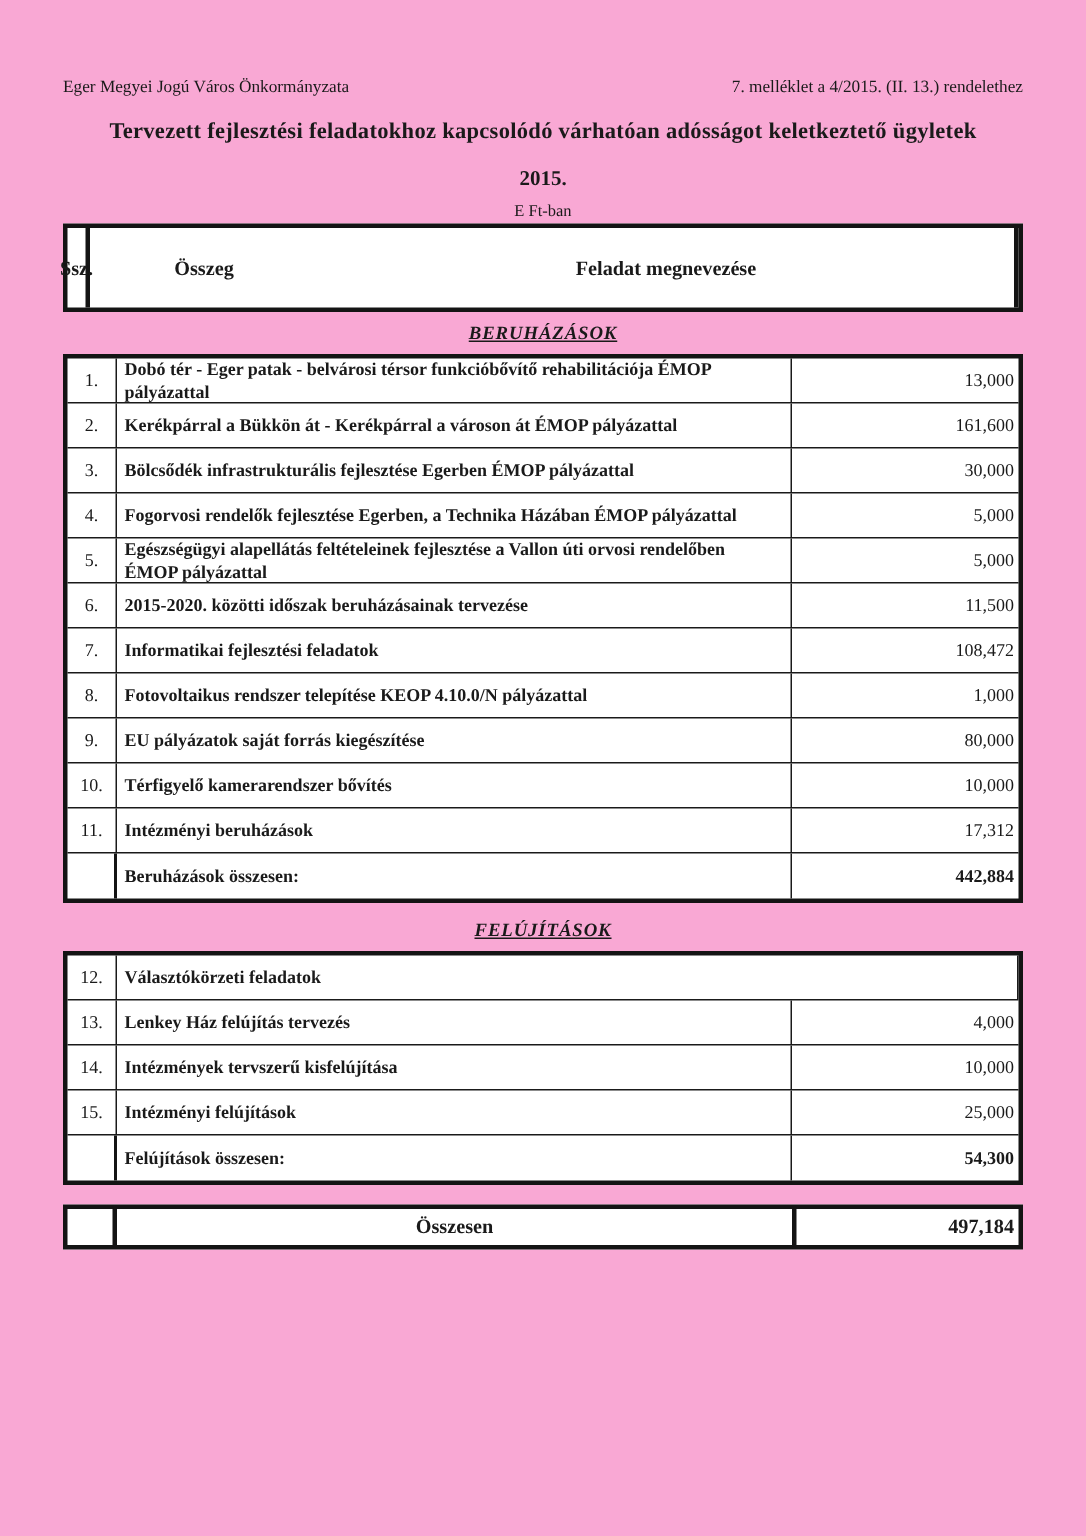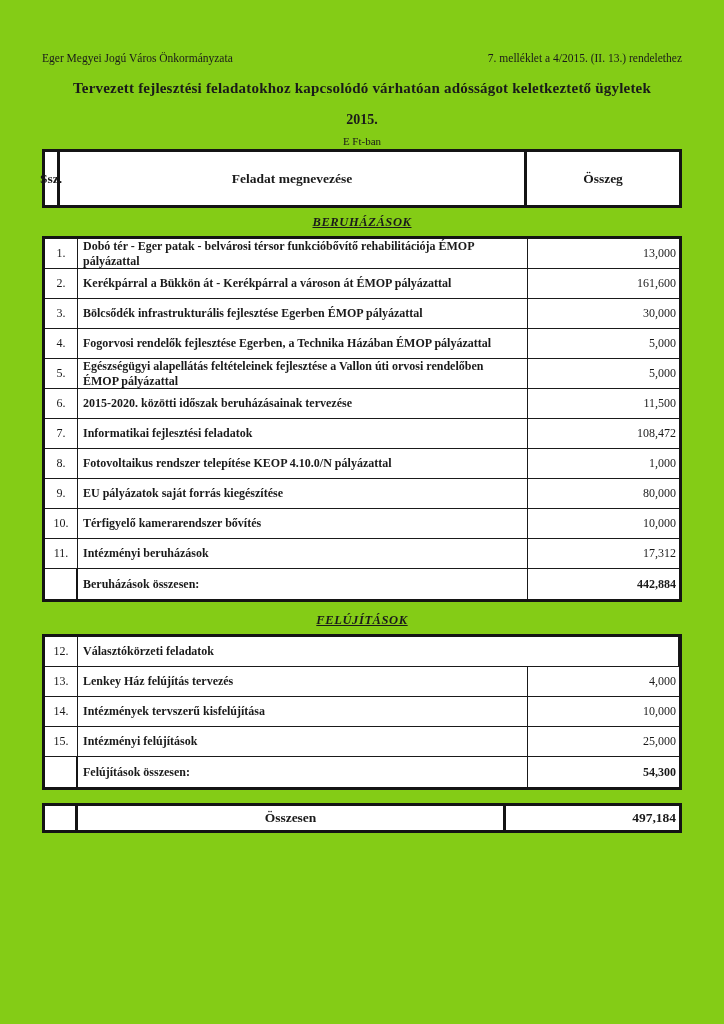--- a/index.html
+++ b/index.html
@@ -3,21 +3,21 @@
 <meta charset="utf-8">
 <style>
   * { box-sizing: border-box; margin: 0; padding: 0; }
   html, body { background: #e8e8e8; }
   body { font-family: "Liberation Serif", "DejaVu Serif", serif; }
   .page {
     position: relative;
     width: 724px;
     height: 1024px;
     margin: 0 auto;
-    background: #84cc16;
+    background: #f9a8d4;
     color: #1a1a1a;
     overflow: hidden;
   }
   .content { padding: 52px 42px 0 42px; }
 
   .doc-header {
     display: flex;
     justify-content: space-between;
     font-size: 11.5px;
   }
@@ -125,21 +125,21 @@
   }
   .g-num { width: 33px; border-right: 3px solid #141414; }
   .g-label {
     flex: 1;
     border-right: 3px solid #141414;
     display: flex;
     align-items: center;
     justify-content: center;
   }
   .g-amt {
-    width: 173px;
+    width: 148px;
     display: flex;
     align-items: center;
     justify-content: flex-end;
     padding-right: 3px;
   }
 </style>
 </head>
 <body>
 
 <div class="page">
@@ -150,22 +150,22 @@
       <span>7. melléklet a 4/2015. (II. 13.) rendelethez</span>
     </div>
 
     <div class="doc-title">Tervezett fejlesztési feladatokhoz kapcsolódó várhatóan adósságot keletkeztető ügyletek</div>
     <div class="doc-subtitle">2015.</div>
 
     <div class="unit-label">E Ft-ban</div>
 
     <div class="head-table">
       <div class="head-cell ssz">Ssz.</div>
+      <div class="head-cell amt">Összeg</div>
       <div class="head-cell desc">Feladat megnevezése</div>
-      <div class="head-cell amt">Összeg</div>
     </div>
 
     <div class="section-heading">
       <span>BERUHÁZÁSOK</span>
     </div>
 
     <div class="btable">
       <div class="brow">
         <div class="c-num">1.</div>
         <div class="c-desc">Dobó tér - Eger patak - belvárosi térsor funkcióbővítő rehabilitációja ÉMOP pályázattal</div>

